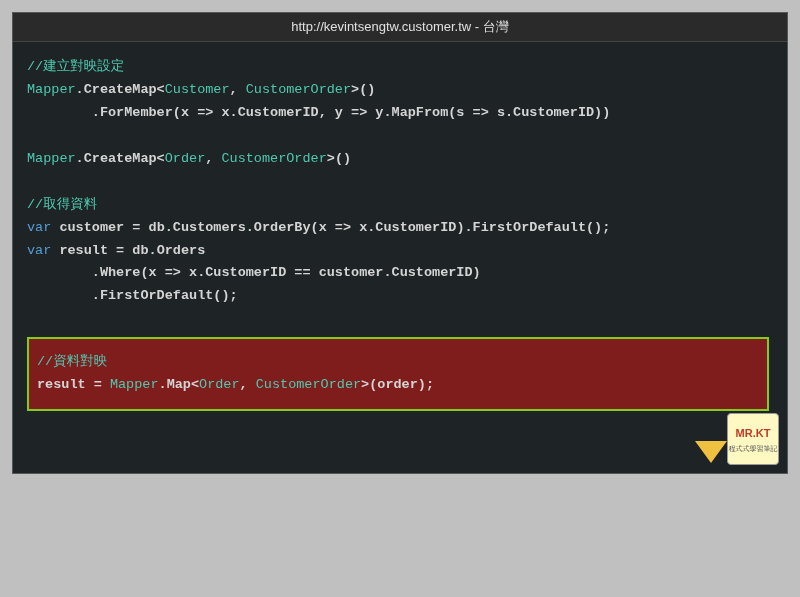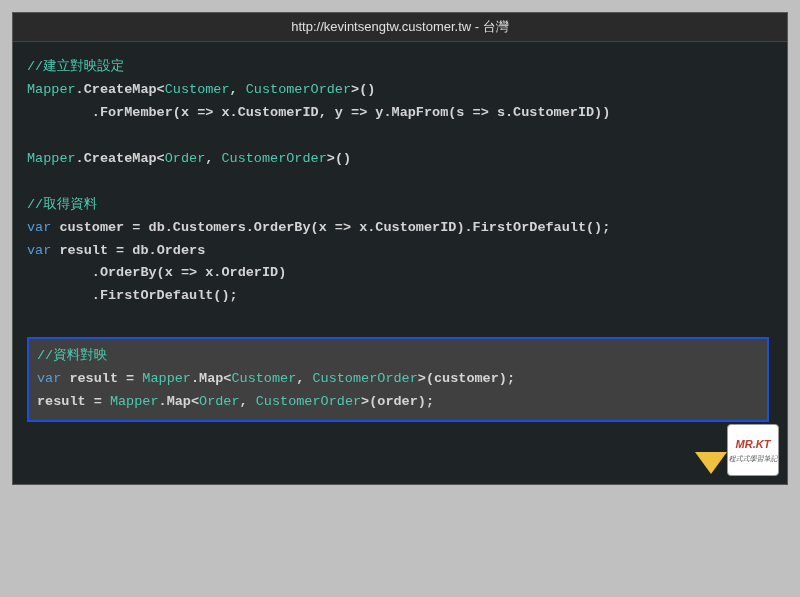--- a/index.html
+++ b/index.html
@@ -48,24 +48,24 @@
       height: 1.7em;
     }
 
     
     .c-comment { color: #4ec9b0; }
     .c-class { color: #4ec9b0; text-align: right; }
     .c-white { color: #d4d4d4; font-weight: bold; }
     .c-var { color: #569cd6; }
 
     .highlighted-section {
-      border: 2px solid #1d4ed8;
-      padding: 6px 8px;
+      border: 2px solid #84cc16;
+      padding: 12px 8px;
       margin: 6px 0 0 0;
-      background: #404040;
+      background: #7f1d1d;
     }
 
     .arrow-container {
       position: absolute;
       bottom: 10px;
       right: 60px;
     }
 
     .arrow-down {
       width: 0;
@@ -74,31 +74,30 @@
       border-right: 16px solid transparent;
       border-top: 22px solid #f0c040;
     }
 
     .mrkt-badge {
       position: absolute;
       bottom: 8px;
       right: 8px;
       width: 52px;
       height: 52px;
-      background: #ffffff;
+      background: #fef9c3;
       border: 1px solid #999;
       border-radius: 4px;
       display: flex;
       flex-direction: column;
       align-items: center;
       justify-content: center;
       font-size: 9px;
       color: #333;
       font-family: Arial, sans-serif;
-      font-style: italic;
     }
 
     .mrkt-badge .badge-title {
       font-weight: bold;
       font-size: 11px;
       color: #c0392b;
     }
 
     .mrkt-badge .badge-sub {
       font-size: 7px;
@@ -119,27 +118,26 @@
     <span class="line c-comment">//建立對映設定</span>
     <span class="line"><span class="c-class">Mapper</span><span class="c-white">.CreateMap&lt;</span><span class="c-class">Customer</span><span class="c-white">, </span><span class="c-class">CustomerOrder</span><span class="c-white">&gt;()</span></span>
     <span class="line"><span class="c-white">        .ForMember(x =&gt; x.CustomerID, y =&gt; y.MapFrom(s =&gt; s.CustomerID))</span></span>
     <span class="line-empty"></span>
     <span class="line"><span class="c-class">Mapper</span><span class="c-white">.CreateMap&lt;</span><span class="c-class">Order</span><span class="c-white">, </span><span class="c-class">CustomerOrder</span><span class="c-white">&gt;()</span></span>
     <span class="line-empty"></span>
 
     <span class="line c-comment">//取得資料</span>
     <span class="line"><span class="c-var">var</span><span class="c-white"> customer = db.Customers.OrderBy(x =&gt; x.CustomerID).FirstOrDefault();</span></span>
     <span class="line"><span class="c-var">var</span><span class="c-white"> result = db.Orders</span></span>
-    <span class="line"><span class="c-white">        .OrderBy(x =&gt; x.OrderID)</span></span>
+    <span class="line"><span class="c-white">        .Where(x =&gt; x.CustomerID == customer.CustomerID)</span></span>
     <span class="line"><span class="c-white">        .FirstOrDefault();</span></span>
     <span class="line-empty"></span>
 
     <div class="highlighted-section">
       <span class="line c-comment">//資料對映</span>
-      <span class="line"><span class="c-var">var</span><span class="c-white"> result = </span><span class="c-class">Mapper</span><span class="c-white">.Map&lt;</span><span class="c-class">Customer</span><span class="c-white">, </span><span class="c-class">CustomerOrder</span><span class="c-white">&gt;(customer);</span></span>
       <span class="line"><span class="c-white">result = </span><span class="c-class">Mapper</span><span class="c-white">.Map&lt;</span><span class="c-class">Order</span><span class="c-white">, </span><span class="c-class">CustomerOrder</span><span class="c-white">&gt;(order);</span></span>
     </div>
 
     <div style="height: 48px;"></div>
 
     <div class="arrow-container">
       <div class="arrow-down"></div>
     </div>
 
     <div class="mrkt-badge">

